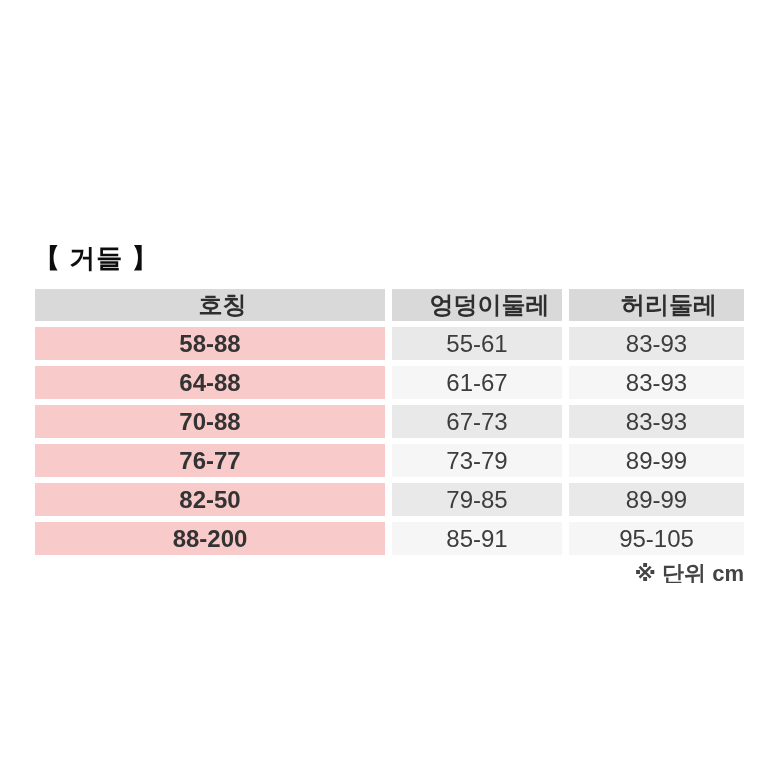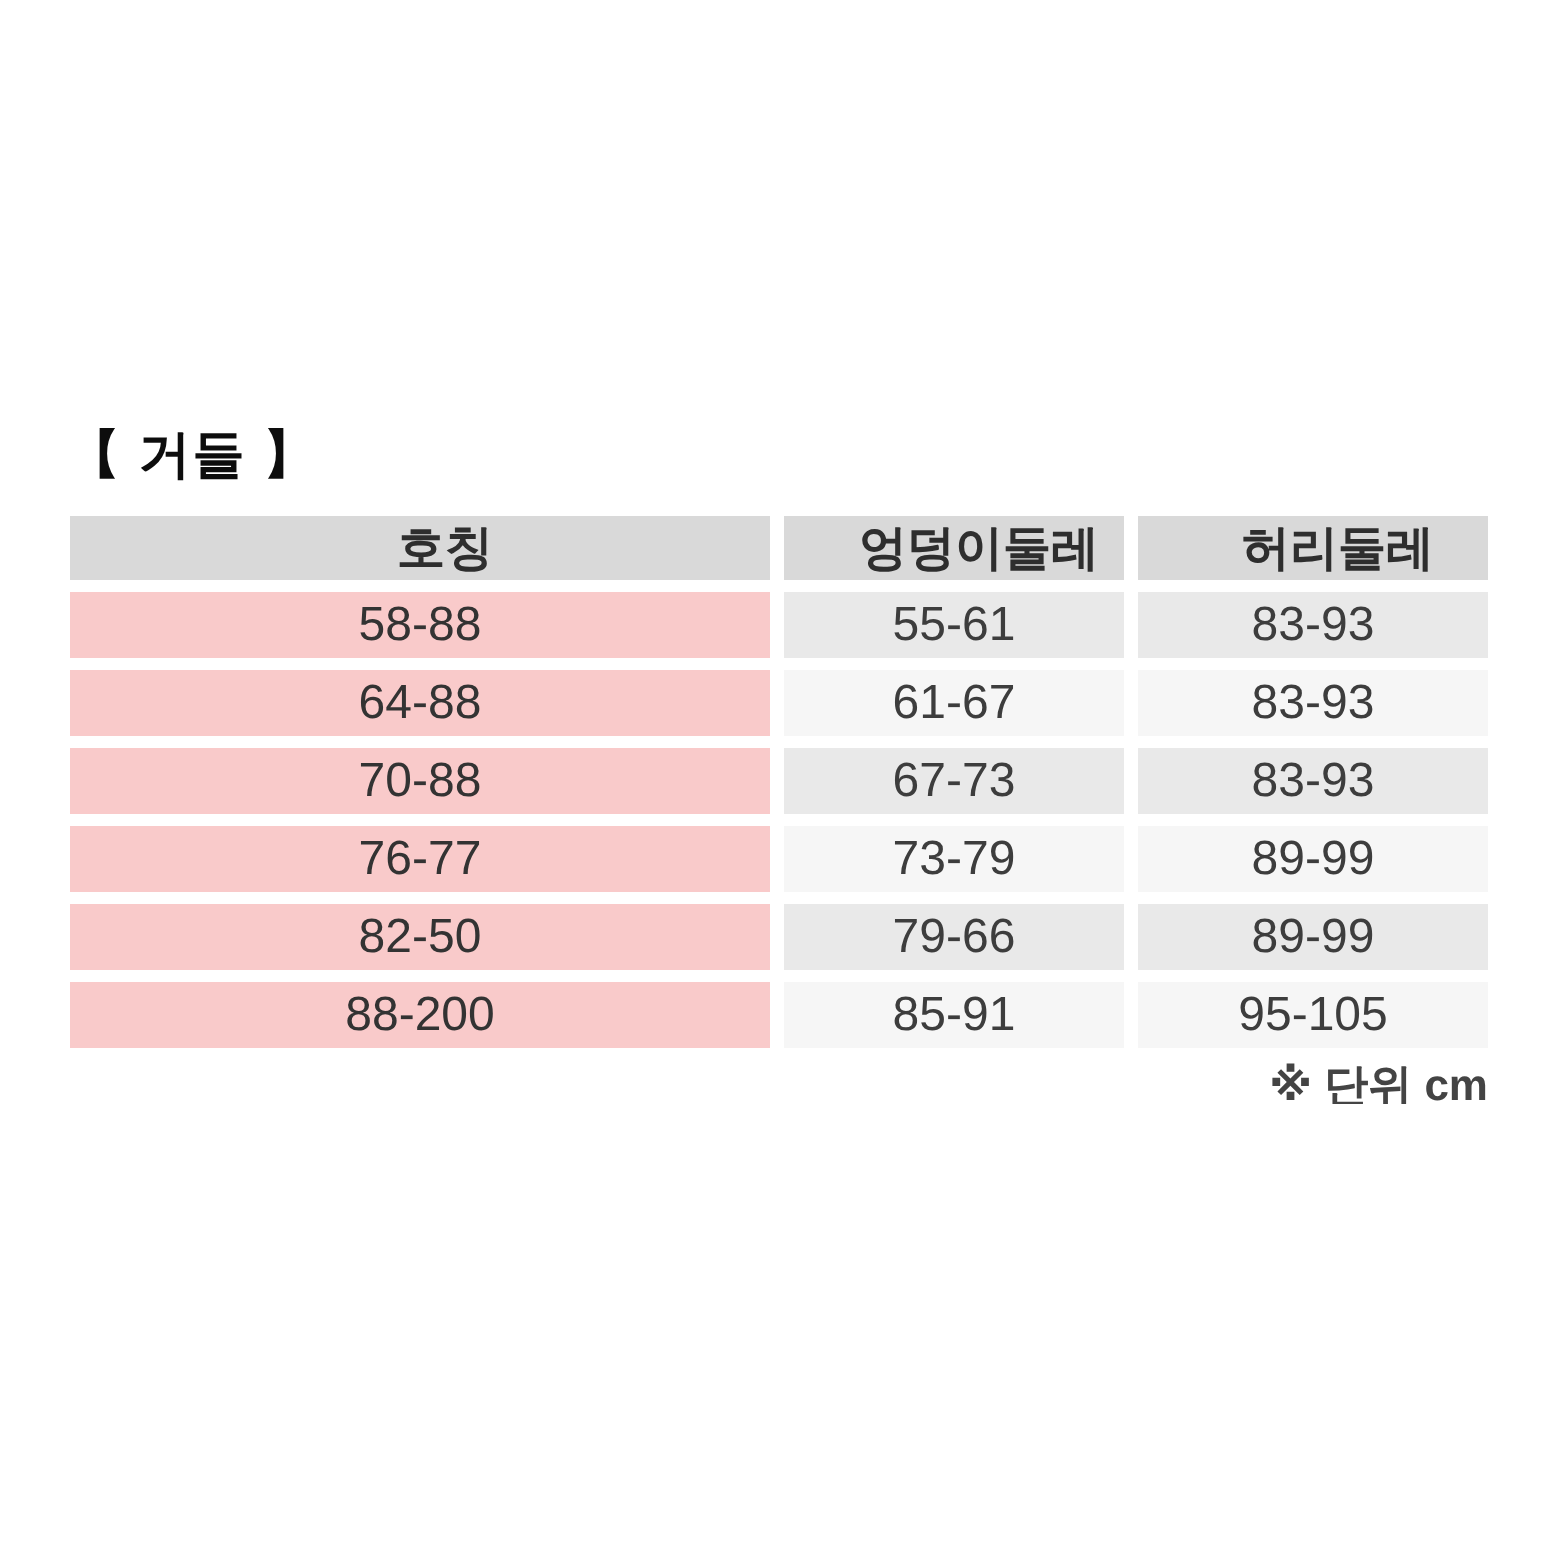--- a/index.html
+++ b/index.html
@@ -4,20 +4,21 @@
 <style>
   * { margin: 0; padding: 0; box-sizing: border-box; }
   html, body { background: #ffffff; }
   .page {
     position: relative;
     width: 780px;
     height: 552px;
     background: #ffffff;
     font-family: "Liberation Sans", "DejaVu Sans", sans-serif;
     overflow: hidden;
+    margin-top: 31px;
   }
   .title {
     position: absolute;
     left: 34px;
     top: 210px;
     font-size: 26px;
     font-weight: bold;
     color: #0d0d0d;
     letter-spacing: 1px;
     white-space: nowrap;
@@ -43,21 +44,21 @@
   }
   .cell.header {
     background: var(--header-bg, #d9d9d9);
     font-weight: 600;
     color: #2e2e2e;
     font-size: 24px;
     padding-left: 25px;
   }
   .cell.size {
     background: var(--size-col-bg, #f9caca);
-    font-weight: normal;
+    font-weight: bold;
     color: #333333;
   }
   .cell.data-odd  { background: var(--row-odd-bg, #e9e9e9); }
   .cell.data-even { background: var(--row-even-bg, #f6f6f6); }
   .footer-note {
     position: absolute;
     top: 528px;
     right: 36px;
     font-size: 22px;
     font-weight: bold;
@@ -88,21 +89,21 @@
 
     <div class="cell size">70-88</div>
     <div class="cell data-odd">67-73</div>
     <div class="cell data-odd">83-93</div>
 
     <div class="cell size">76-77</div>
     <div class="cell data-even">73-79</div>
     <div class="cell data-even">89-99</div>
 
     <div class="cell size">82-50</div>
-    <div class="cell data-odd">79-66</div>
+    <div class="cell data-odd">79-85</div>
     <div class="cell data-odd">89-99</div>
 
     <div class="cell size">88-200</div>
     <div class="cell data-even">85-91</div>
     <div class="cell data-even">95-105</div>
   </div>
 
   <div class="footer-note">※ 단위 cm</div>
 
 </div>

